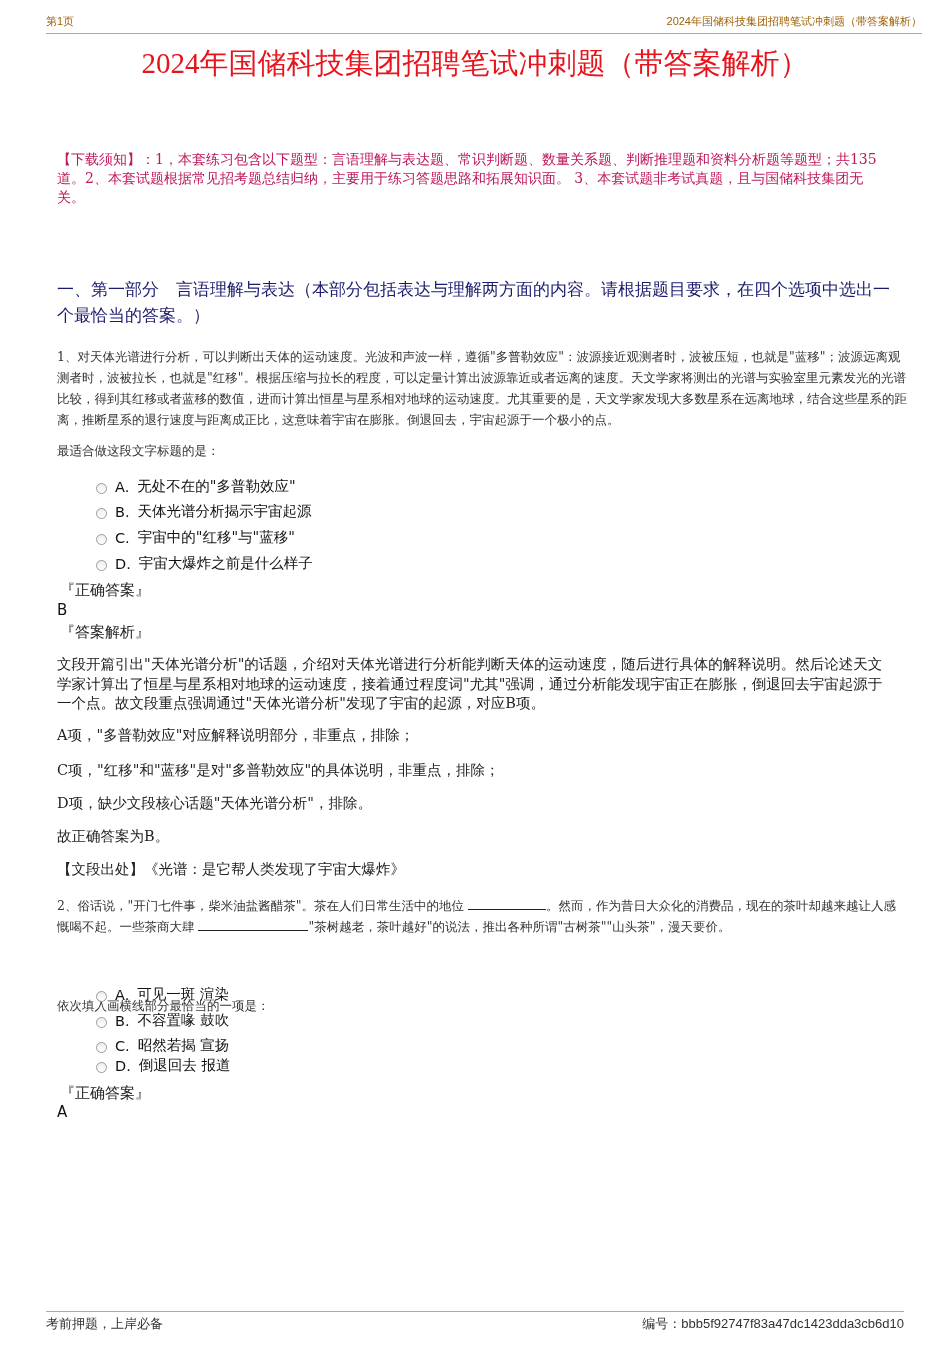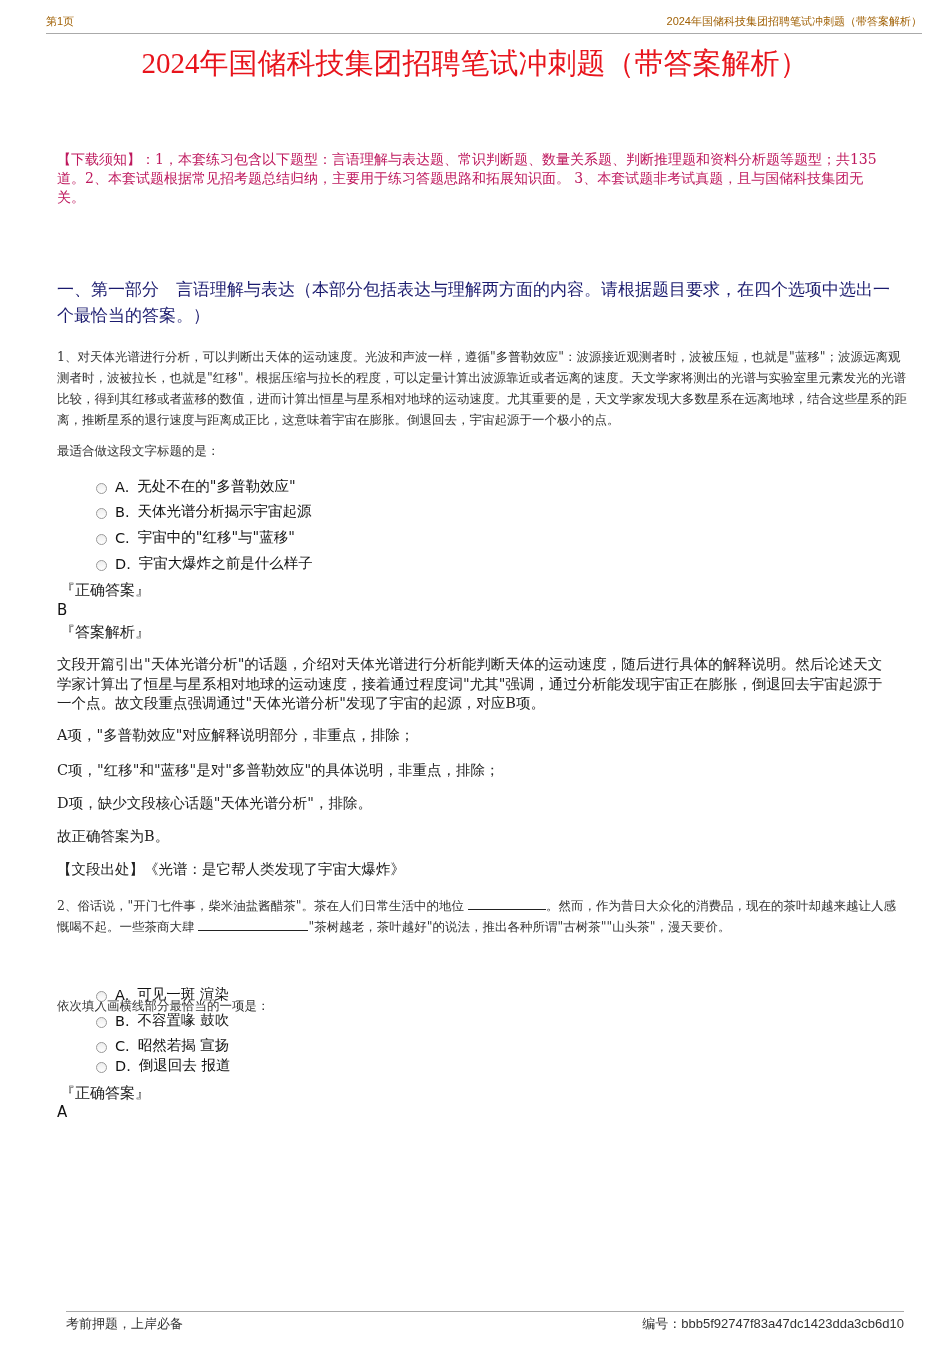--- a/index.html
+++ b/index.html
@@ -18,21 +18,21 @@
   .prompt { position:absolute; left:57px; font-size:12.5px; color:#333; }
   .opt { position:absolute; left:96px; font-size:14.5px; color:#111; display:flex; align-items:center; }
   .radio { width:9px; height:9px; border:1px solid #999; border-radius:50%; margin-right:8px; margin-top:4px;
            background:linear-gradient(#eee,#fff); }
   .opt .letter { font-family:"DejaVu Sans",sans-serif; margin-right:8px; }
   .lbl { position:absolute; left:60px; font-size:15px; color:#222; }
   .ans { position:absolute; left:57px; font-size:15px; color:#111; font-family:"DejaVu Sans",sans-serif; }
   .para { position:absolute; left:57px; width:830px; font-size:14.5px; line-height:19.5px; color:#222; }
   .blank { display:inline-block; border-bottom:1.5px solid #222; height:12px; vertical-align:baseline; }
   .ftr { position:absolute; left:46px; right:46px; top:1311px; border-top:1px solid #aaa; padding-top:3px;
-         font-size:13px; color:#333; font-family:"Liberation Sans","DejaVu Sans",sans-serif;margin-left:20px; }
+         font-size:13px; color:#333; font-family:"Liberation Sans","DejaVu Sans",sans-serif; }
   .ftr .l { position:absolute; left:0; top:3px; }
   .ftr .r { position:absolute; right:0; top:3px; }
 </style>
 </head>
 <body>
 
 <div class="hdr">
   <span class="l">第1页</span>
   <span class="r">2024年国储科技集团招聘笔试冲刺题（带答案解析）</span>
 </div>

